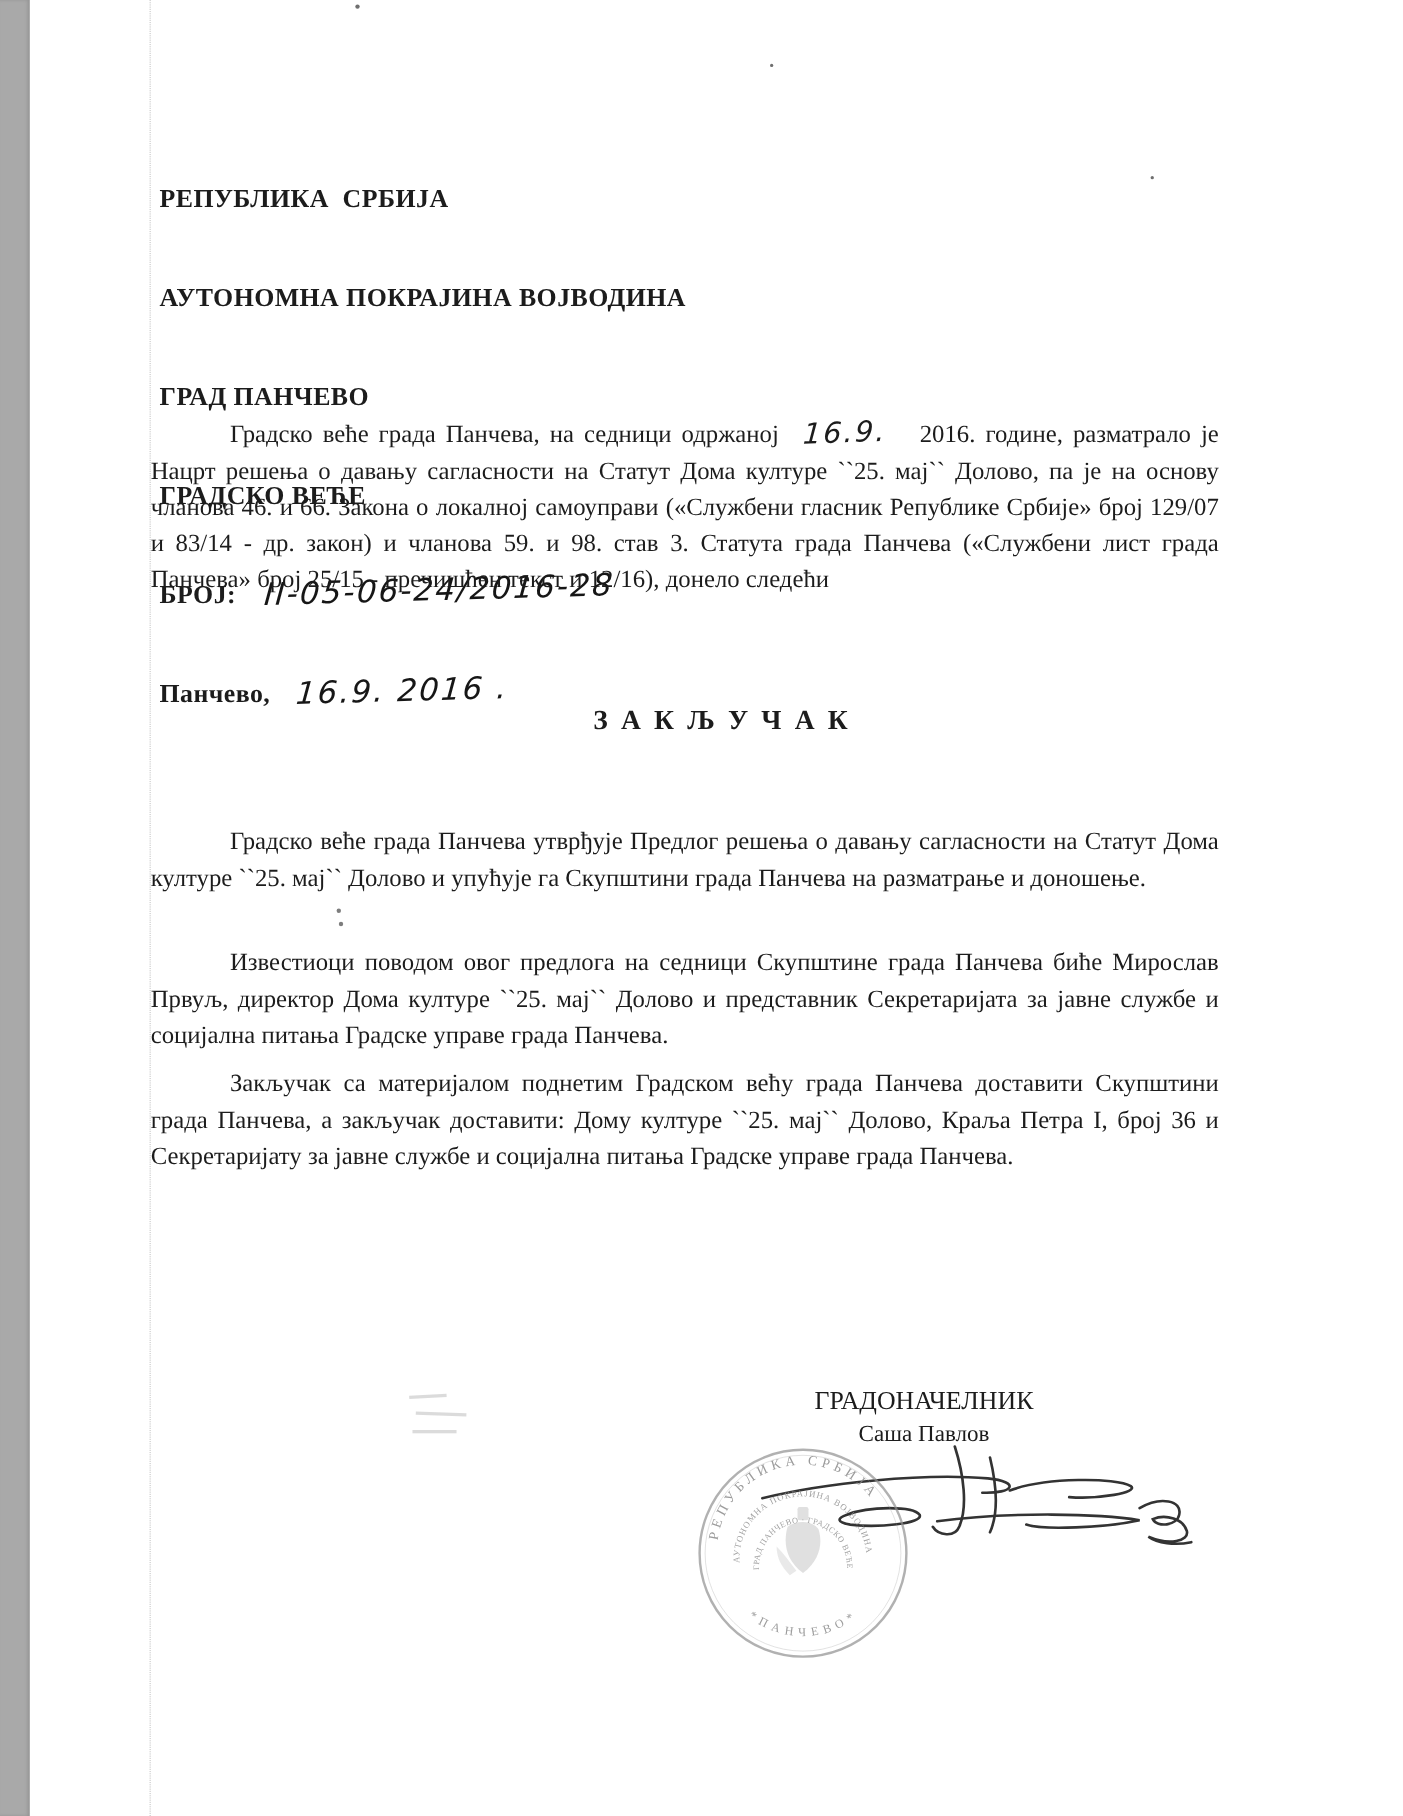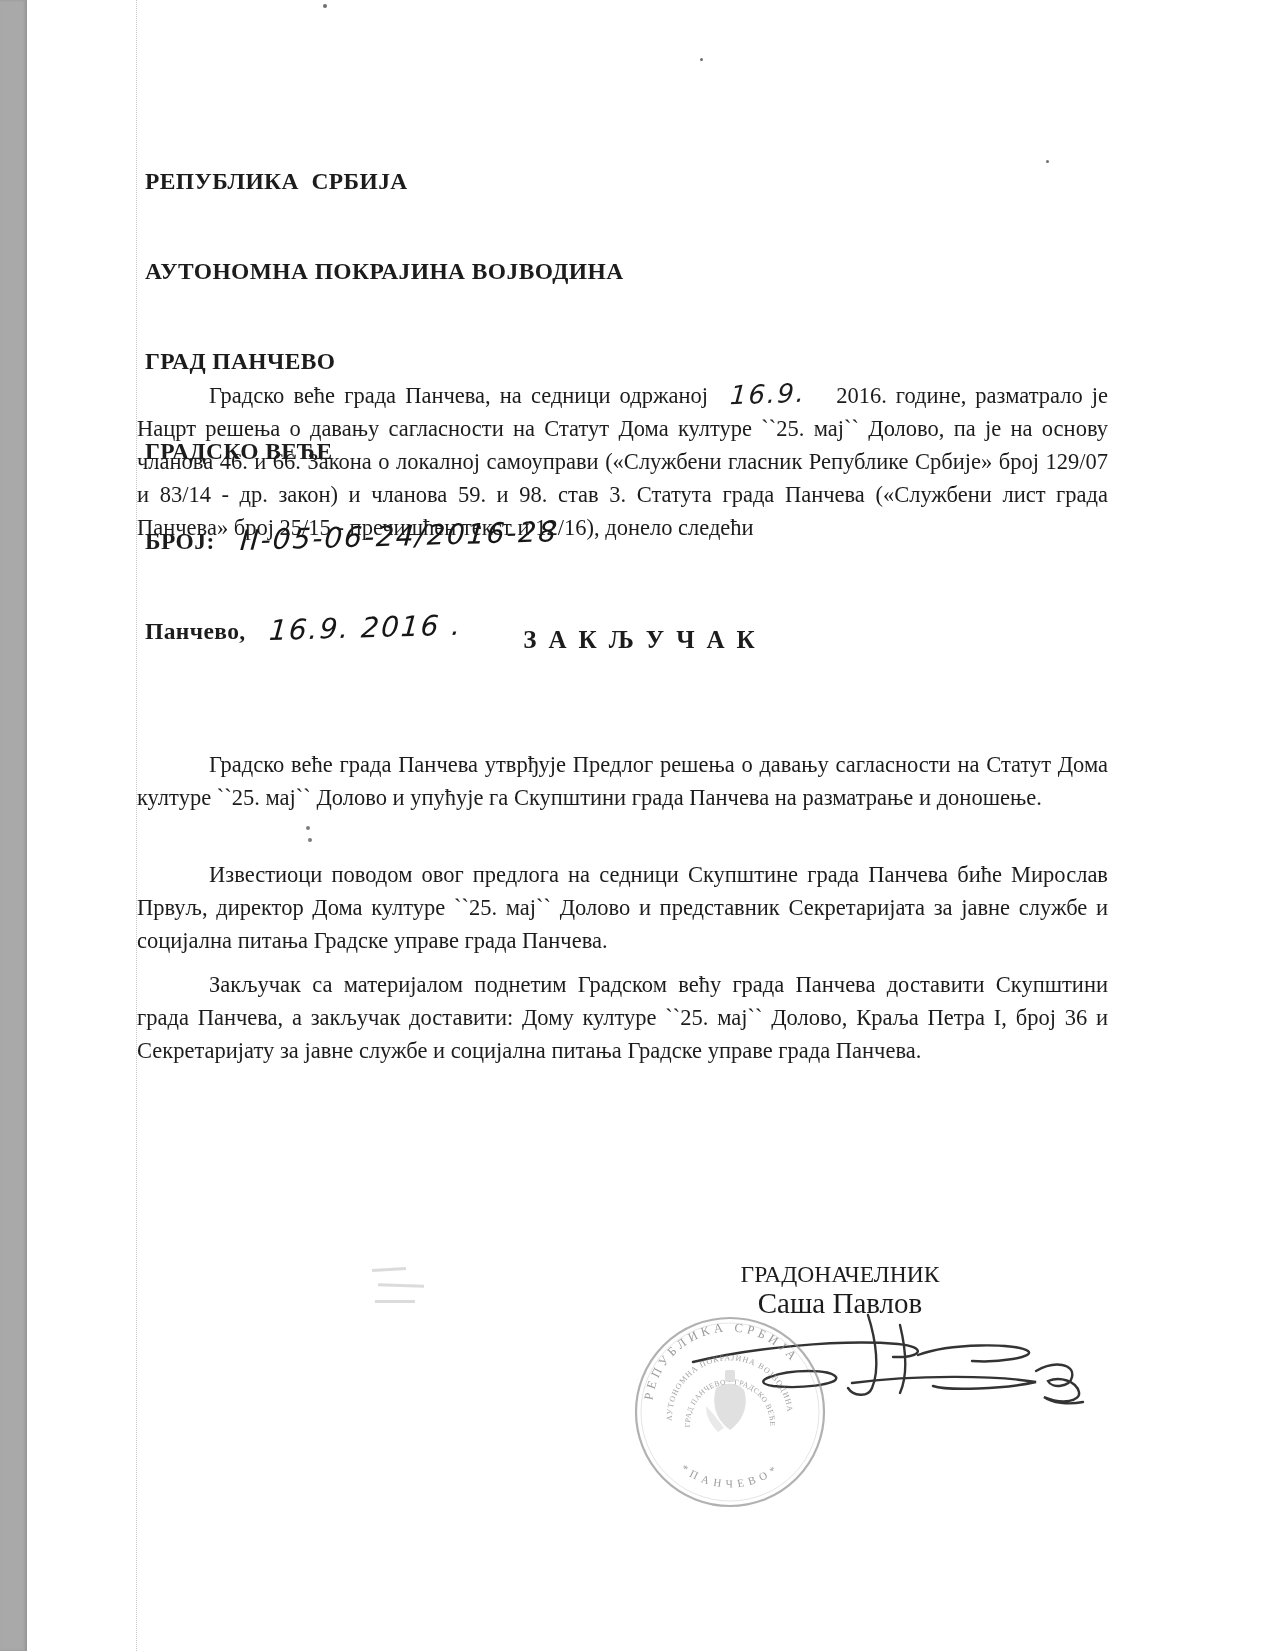--- a/index.html
+++ b/index.html
@@ -43,27 +43,27 @@
   }
   .hw-inline{
     font-family:"DejaVu Sans",sans-serif;
     font-style:italic;font-size:26px;letter-spacing:2px;
     display:inline-block;transform:rotate(-2deg) skewX(-6deg);
     margin:0 30px 0 22px;text-indent:0;
   }
   .conclusion-title{
     position:absolute;left:190px;top:626px;width:910px;
     text-align:center;font-weight:bold;font-size:25px;
-    letter-spacing:12px;margin:0;
+    letter-spacing:12px;margin:16px;
   }
   .signature-block{
     position:absolute;left:620px;top:1260px;width:440px;
     text-align:center;font-weight:normal;font-size:23.5px;line-height:29px;
   }
-  .signature-block .signer{font-size:29px;}
+  .signature-block .signer{font-size:21px;}
   .sig-svg{position:absolute;left:600px;top:1255px;}
   .stamp-svg{position:absolute;left:628px;top:1310px;opacity:.82;}
   .dot{width:4px;height:4px;border-radius:50%;background:#7d7d7d;position:absolute;}
   .smudge{position:absolute;background:#c3c3c3;opacity:.6;}
   .speck{position:absolute;background:#6f6f6f;border-radius:50%;}
 </style>
 </head>
 <body>
 
 <div class="page">

